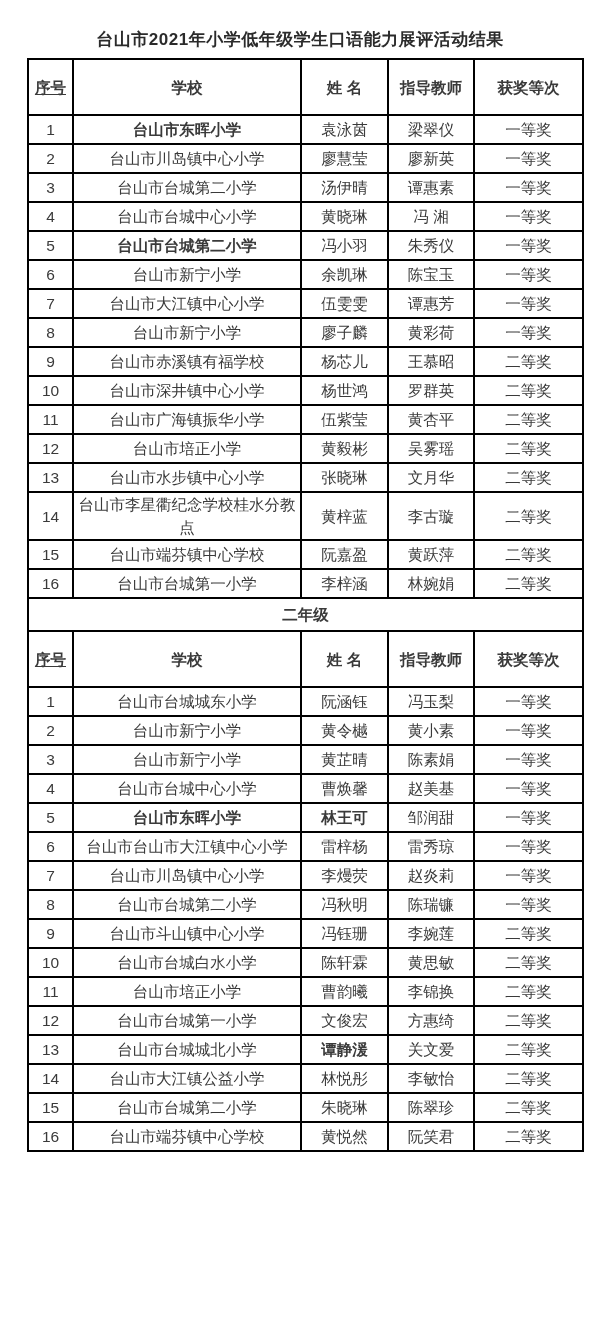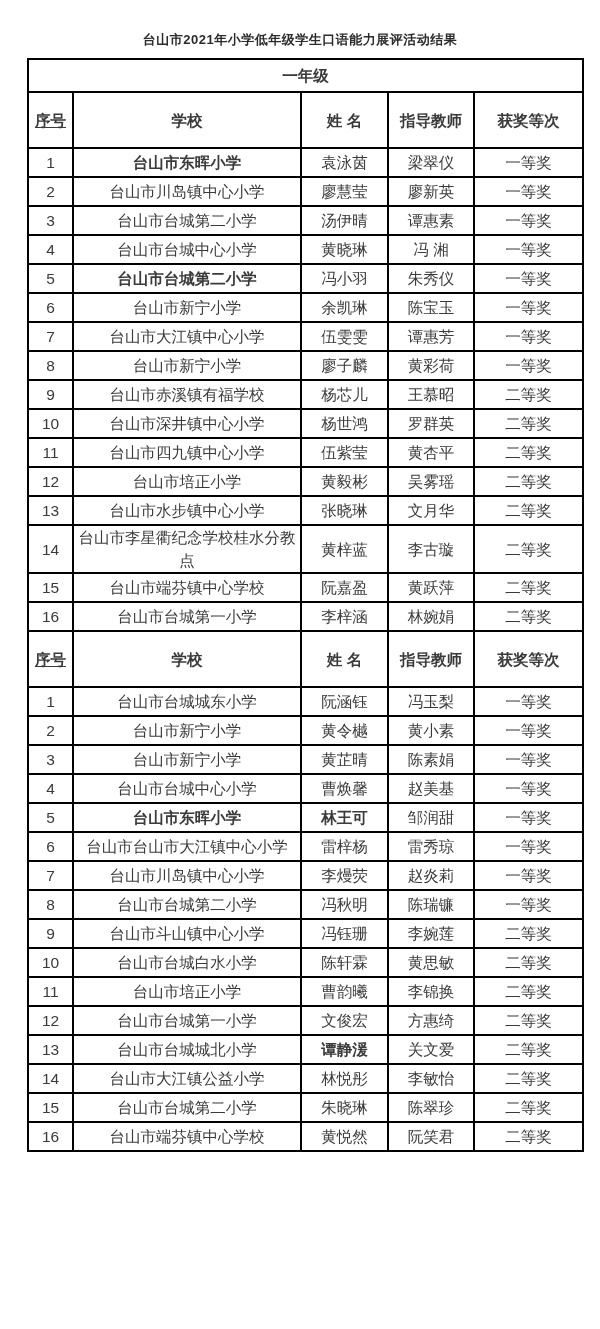--- a/index.html
+++ b/index.html
@@ -8,21 +8,21 @@
     background: #ffffff;
     width: 600px;
     font-family: "Liberation Sans", sans-serif;
     color: #3a3a3a;
   }
   .title {
     padding-top: 30px;
     margin-bottom: 9px;
     text-align: center;
     font-weight: bold;
-    font-size: 13px;
+    font-size: 17px;
     line-height: 19px;
     color: #2b2b2b;
     letter-spacing: 0.5px;
   }
   table.results {
     border-collapse: collapse;
     margin-left: 27px;
     width: 555px;
     table-layout: fixed;
   }
@@ -67,23 +67,20 @@
 <table class="results">
   <colgroup>
     <col style="width:45px">
     <col style="width:228px">
     <col style="width:87px">
     <col style="width:86px">
     <col style="width:109px">
   </colgroup>
   <tbody id="table-body">
       <tr>
-        <td colspan="5" class="section-cell">一年级</td>
-      </tr>
-      <tr>
         <td class="th th-no">序号</td>
         <td class="th th-school">学校</td>
         <td class="th th-name">姓 名</td>
         <td class="th th-teacher">指导教师</td>
         <td class="th th-award">获奖等次</td>
       </tr>
       <tr>
         <td class="cell-no">1</td>
         <td class="cell-school b">台山市东晖小学</td>
         <td class="cell-name">袁泳茵</td>
@@ -148,21 +145,21 @@
       </tr>
       <tr>
         <td class="cell-no">10</td>
         <td class="cell-school">台山市深井镇中心小学</td>
         <td class="cell-name">杨世鸿</td>
         <td class="cell-teacher">罗群英</td>
         <td class="cell-award">二等奖</td>
       </tr>
       <tr>
         <td class="cell-no">11</td>
-        <td class="cell-school">台山市四九镇中心小学</td>
+        <td class="cell-school">台山市广海镇振华小学</td>
         <td class="cell-name">伍紫莹</td>
         <td class="cell-teacher">黄杏平</td>
         <td class="cell-award">二等奖</td>
       </tr>
       <tr>
         <td class="cell-no">12</td>
         <td class="cell-school">台山市培正小学</td>
         <td class="cell-name">黄毅彬</td>
         <td class="cell-teacher">吴雾瑶</td>
         <td class="cell-award">二等奖</td>
@@ -187,20 +184,23 @@
         <td class="cell-name">阮嘉盈</td>
         <td class="cell-teacher">黄跃萍</td>
         <td class="cell-award">二等奖</td>
       </tr>
       <tr>
         <td class="cell-no">16</td>
         <td class="cell-school">台山市台城第一小学</td>
         <td class="cell-name">李梓涵</td>
         <td class="cell-teacher">林婉娟</td>
         <td class="cell-award">二等奖</td>
+      </tr>
+      <tr>
+        <td colspan="5" class="section-cell">二年级</td>
       </tr>
       <tr>
         <td class="th th-no">序号</td>
         <td class="th th-school">学校</td>
         <td class="th th-name">姓 名</td>
         <td class="th th-teacher">指导教师</td>
         <td class="th th-award">获奖等次</td>
       </tr>
       <tr>
         <td class="cell-no">1</td>

